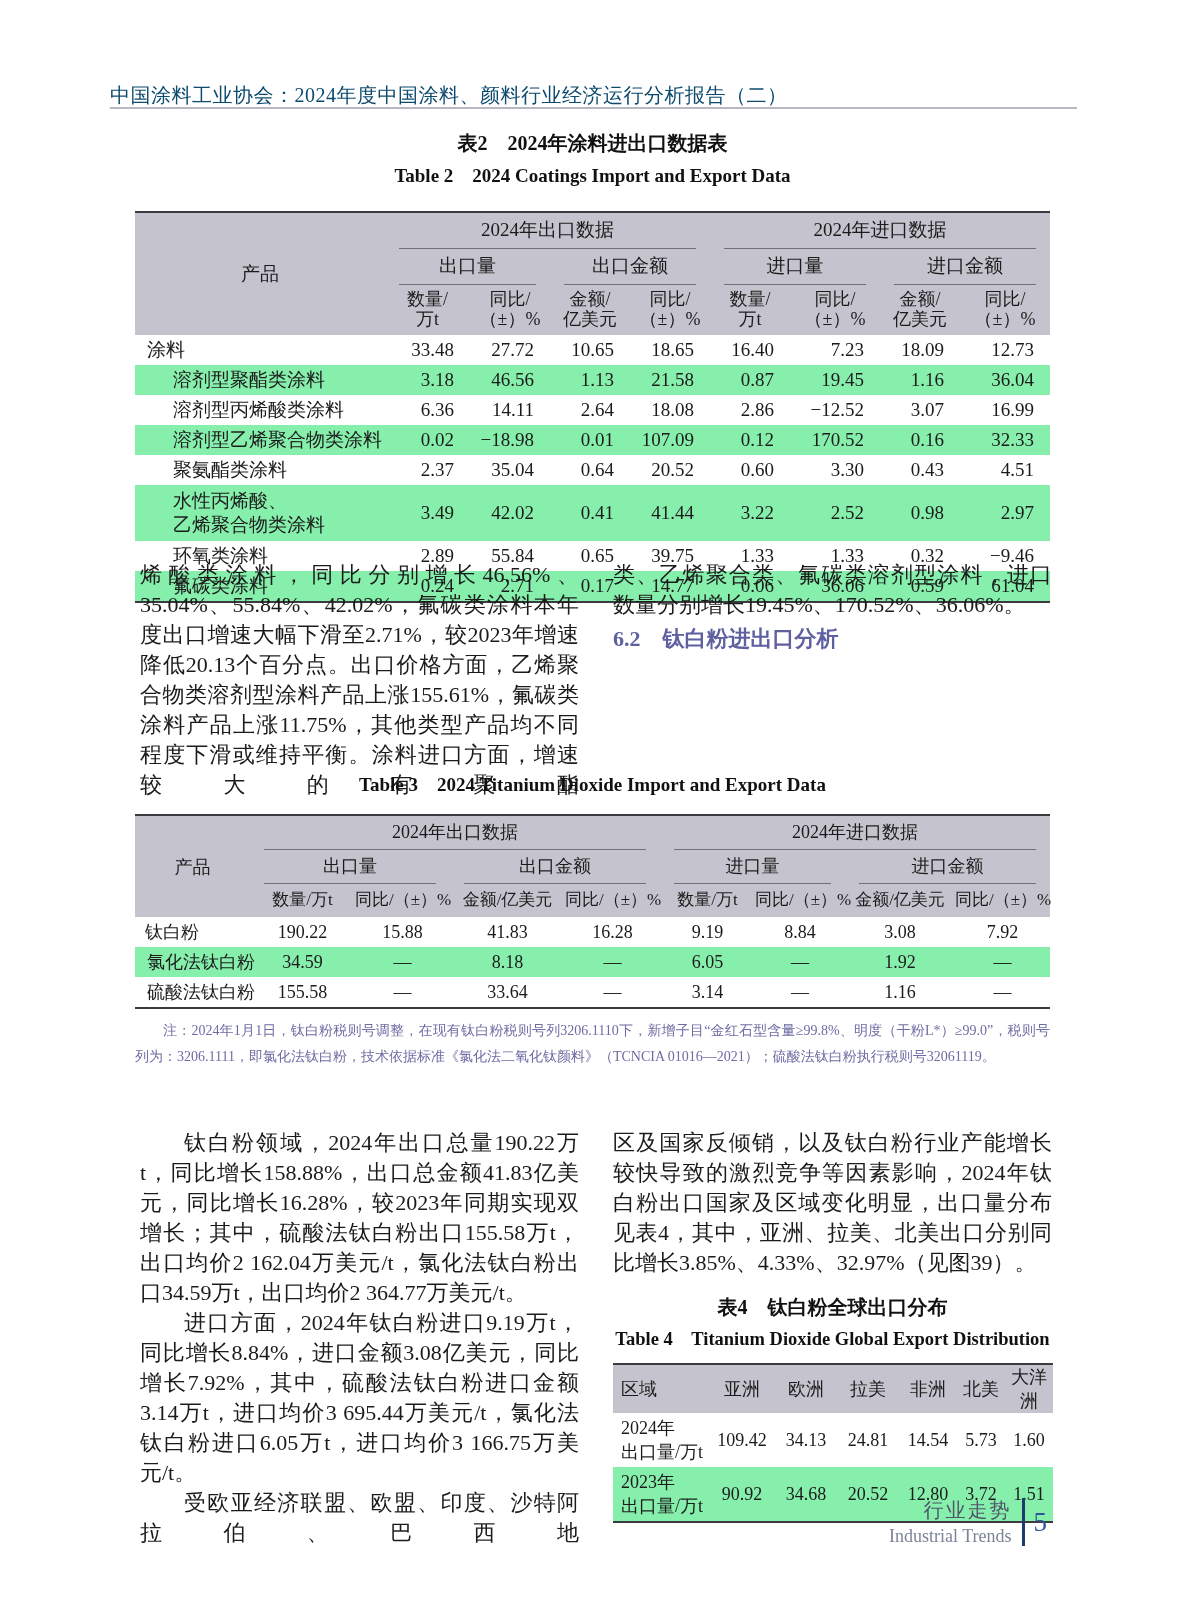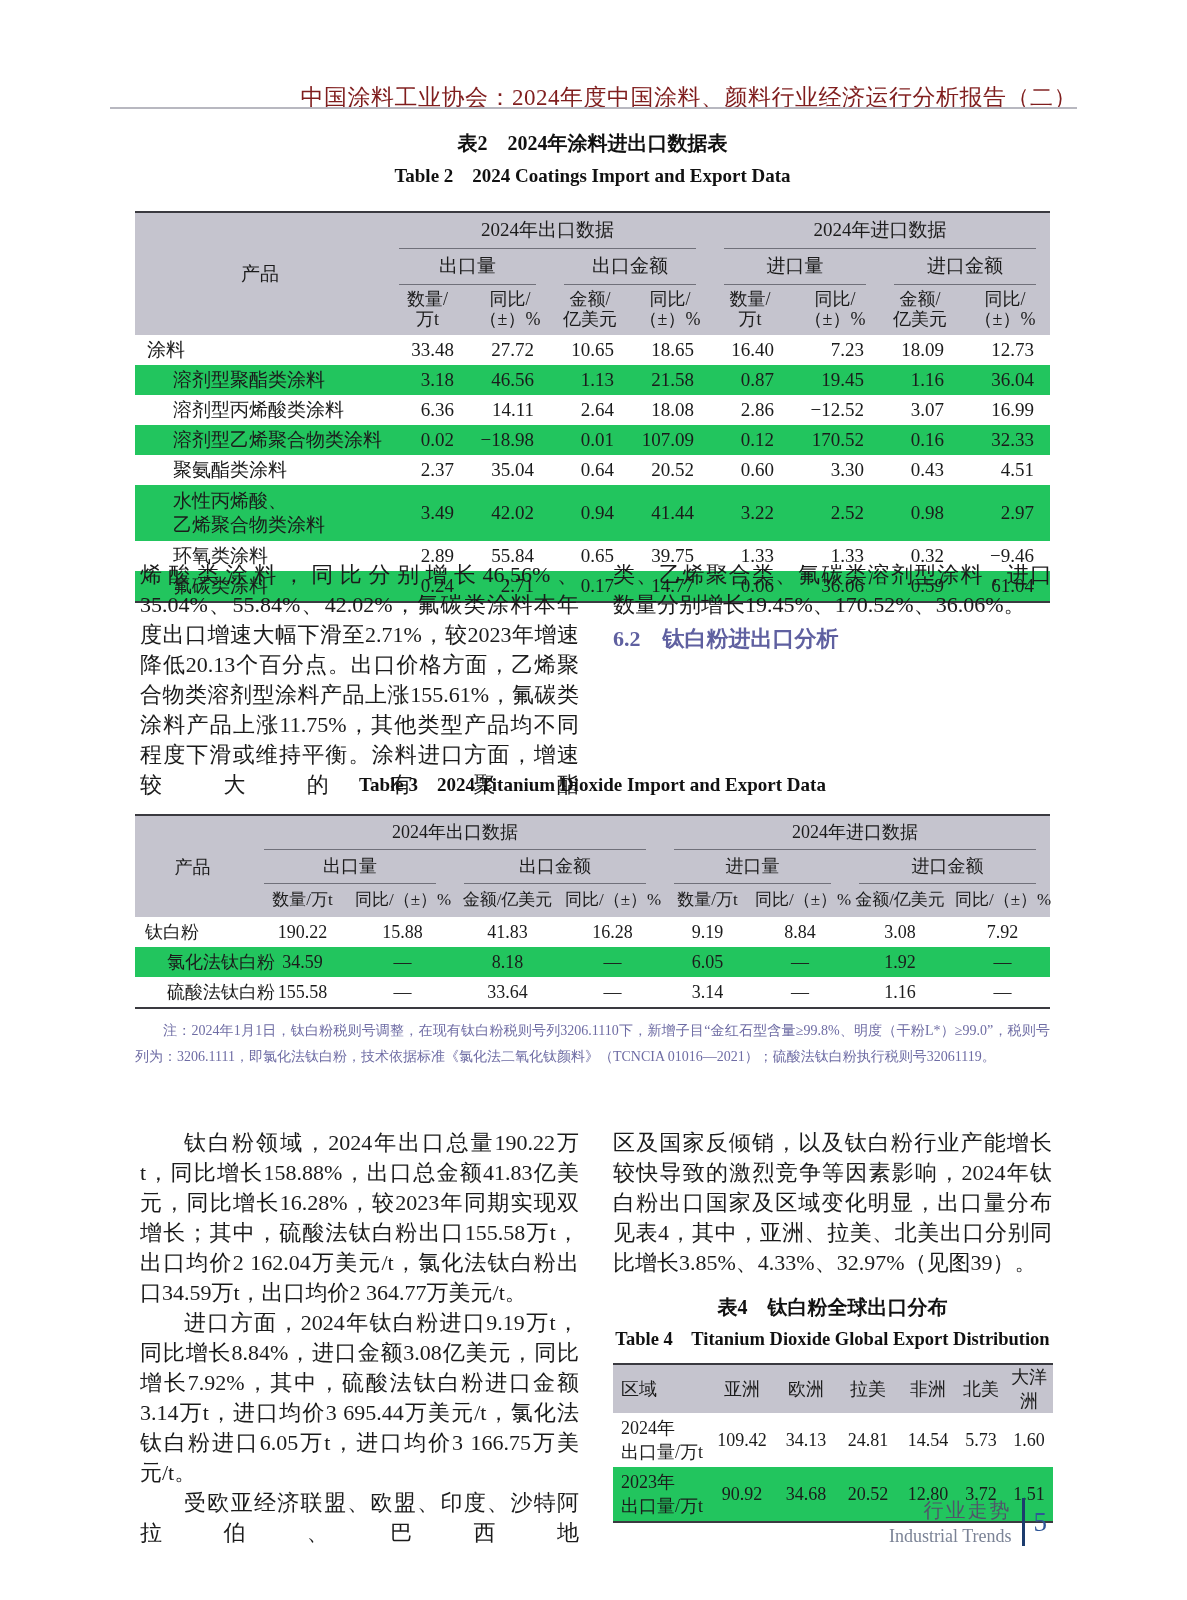--- a/index.html
+++ b/index.html
@@ -4,34 +4,34 @@
 <style>
   html,body { margin:0; padding:0; background:#e8e8e8; }
   .page {
     position:relative; width:1187px; height:1600px; margin:0 auto;
     background:#ffffff; overflow:hidden;
     font-family:"Liberation Serif","DejaVu Serif",serif;
     color:#1b1b1b;
   }
 
   
-  .doc-header { position:absolute; top:82px; left:110px; width:967px; text-align:right;
-    font-size:23px; color:#7f1d1d; letter-spacing:.5px; }
+  .doc-header { position:absolute; top:82px; left:110px; width:967px; 
+    font-size:20px; color:#0c4a6e; letter-spacing:.5px; }
   .header-rule { position:absolute; top:107px; left:110px; width:967px; height:2px; background:#b8b8c0; }
 
   
   .tbl-title-cn { text-align:center; font-weight:700; font-size:20px; color:#111; }
   .tbl-title-en { text-align:center; font-weight:700; font-size:19px; color:#111; margin-top:6px; }
 
   
   table.dtab { border-collapse:collapse; table-layout:fixed; width:100%;
     border-top:2px solid #3a3a40; border-bottom:2px solid #3a3a40; }
   table.dtab thead th { background:#c5c4ce; font-weight:400; vertical-align:middle; padding:0; }
   table.dtab .gline { border-bottom:1px solid #70707a; margin:0 14px; padding:4px 0 5px; }
-  table.dtab tr.shaded td { background:#22c55e; }
+  table.dtab tr.shaded td { background:#86efac; }
   table.dtab td { vertical-align:middle; }
 
   
   .t2-block { position:absolute; top:130px; left:135px; width:915px; }
   .t2-block table { margin-top:22px; }
   table.t2 th.leaf { font-size:18px; white-space:pre-line; line-height:20px; padding:4px 0 6px; }
   table.t2 th.grp, table.t2 th.prod-h { font-size:19px; }
   table.t2 td { font-size:19px; height:28px; }
   table.t2 td.prod { text-align:left; padding-left:12px; white-space:nowrap; }
   table.t2 td.prod.ind { padding-left:38px; }
@@ -48,21 +48,21 @@
   .cols2 { top:1128px; }
   .sec-heading { font-size:22px; font-weight:700; color:#5f60a0; line-height:30px; margin:4px 0 2px; }
 
   
   .t3-block { position:absolute; top:766px; left:135px; width:915px; }
   .t3-block table { margin-top:16px; }
   table.t3 th.grp, table.t3 th.prod-h { font-size:18px; }
   table.t3 th.leaf { font-size:17px; white-space:nowrap; padding:4px 0 6px; }
   table.t3 td { font-size:18px; height:28px; }
   table.t3 td.prod { text-align:left; padding-left:10px; white-space:nowrap; }
-  table.t3 td.prod.ind { padding-left:32px; }
+  table.t3 td.prod.ind { padding-left:12px; }
   table.t3 td.val { text-align:center; font-family:"Liberation Serif","DejaVu Serif",serif; }
   .note { margin-top:9px; font-size:14px; line-height:26px; color:#6e6ca4; text-align:justify; text-indent:2em; }
 
   
   .t4-block { margin-top:16px; }
   .t4-block .tbl-title-cn { font-size:20px; }
   .t4-block .tbl-title-en { font-size:18.5px; margin-top:5px; }
   .t4-block table { margin-top:12px; }
   table.t4 thead th { font-size:18px; height:32px; text-align:center; }
   table.t4 thead th.reg { text-align:left; padding-left:8px; }
@@ -200,21 +200,21 @@
           <td class="num">0.60</td>
           <td class="num">3.30</td>
           <td class="num">0.43</td>
           <td class="num">4.51</td>
         </tr>
         <tr class="shaded">
           <td class="prod ind two">水性丙烯酸、
 乙烯聚合物类涂料</td>
           <td class="num">3.49</td>
           <td class="num">42.02</td>
-          <td class="num">0.94</td>
+          <td class="num">0.41</td>
           <td class="num">41.44</td>
           <td class="num">3.22</td>
           <td class="num">2.52</td>
           <td class="num">0.98</td>
           <td class="num">2.97</td>
         </tr>
         <tr>
           <td class="prod ind">环氧类涂料</td>
           <td class="num">2.89</td>
           <td class="num">55.84</td>

